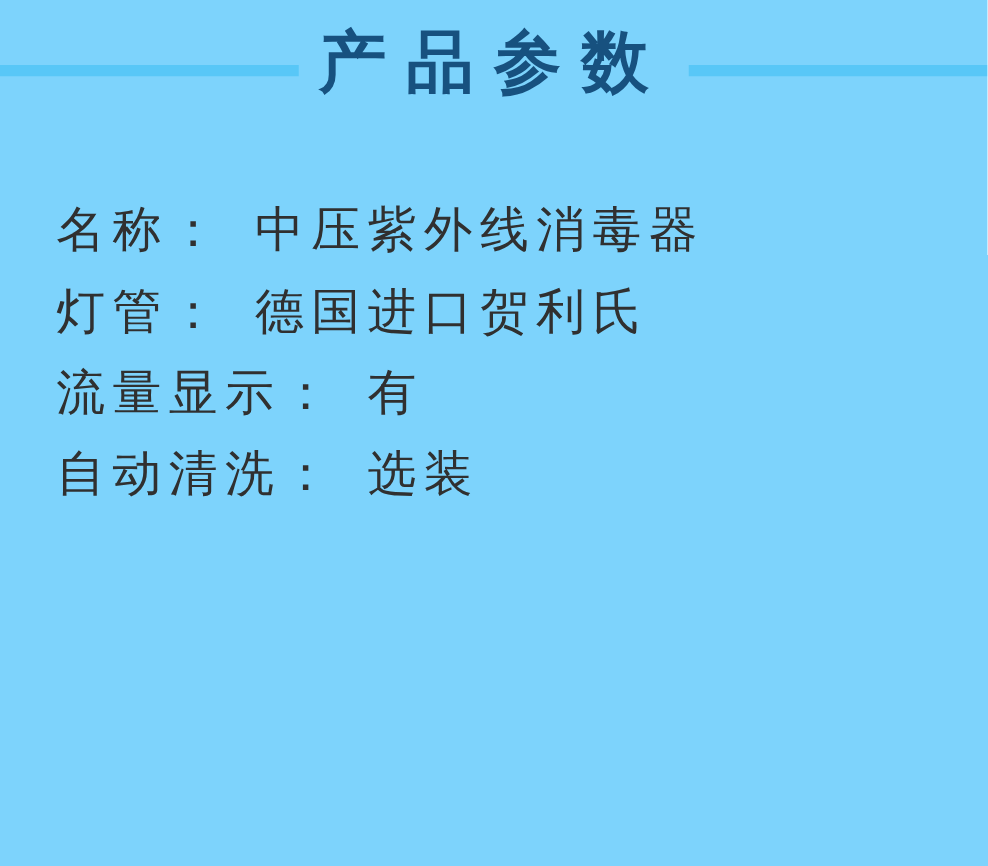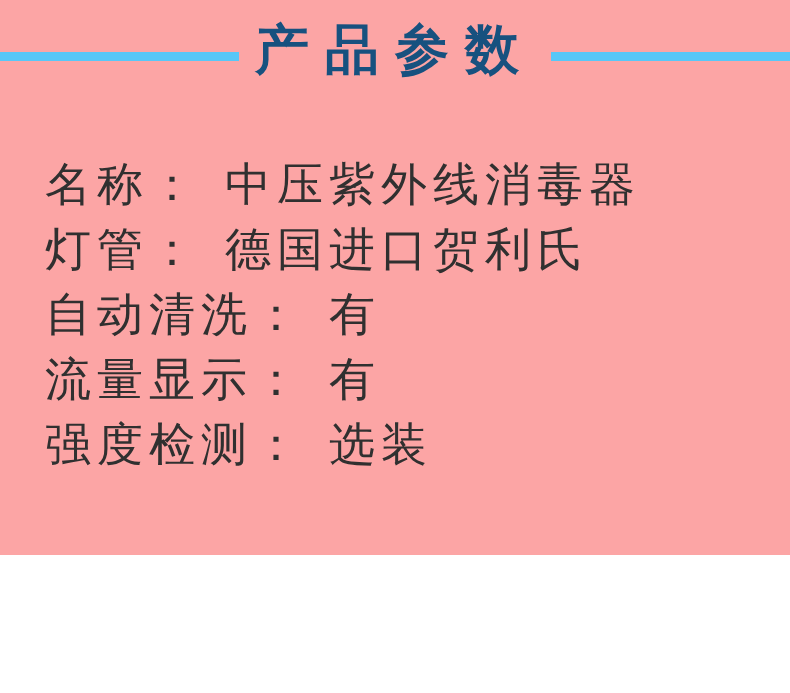--- a/index.html
+++ b/index.html
@@ -4,22 +4,22 @@
 <style>
   html, body {
     margin: 0;
     padding: 0;
     background: #ffffff;
     font-family: "Liberation Serif", "DejaVu Serif", serif;
   }
   .page {
     position: relative;
     width: 790px;
-    height: 555px;
-    background: #fca5a5;
+    height: 693px;
+    background: #7dd3fc;
     overflow: hidden;
   }
   
   .header {
     position: absolute;
     top: 0; left: 0;
     width: 790px;
     height: 110px;
   }
   .divider {
@@ -47,21 +47,21 @@
   
   .params {
     position: absolute;
     top: 152px;
     left: 45px;
     width: 745px;
   }
   .param-row {
     height: 65px;
     line-height: 65px;
-    font-size: 46px;
+    font-size: 39px;
     letter-spacing: 6px;
     color: #303030;
     white-space: nowrap;
   }
   .param-value {
     margin-left: 24px;
   }
 </style>
 </head>
 <body>
@@ -75,23 +75,20 @@
   </div>
 
   <div class="params">
     <div class="param-row">
       <span class="param-label">名称：</span><span class="param-value">中压紫外线消毒器</span>
     </div>
     <div class="param-row">
       <span class="param-label">灯管：</span><span class="param-value">德国进口贺利氏</span>
     </div>
     <div class="param-row">
-      <span class="param-label">自动清洗：</span><span class="param-value">有</span>
-    </div>
-    <div class="param-row">
       <span class="param-label">流量显示：</span><span class="param-value">有</span>
     </div>
     <div class="param-row">
-      <span class="param-label">强度检测：</span><span class="param-value">选装</span>
+      <span class="param-label">自动清洗：</span><span class="param-value">选装</span>
     </div>
   </div>
 
 </div>
 
 </body></html>

